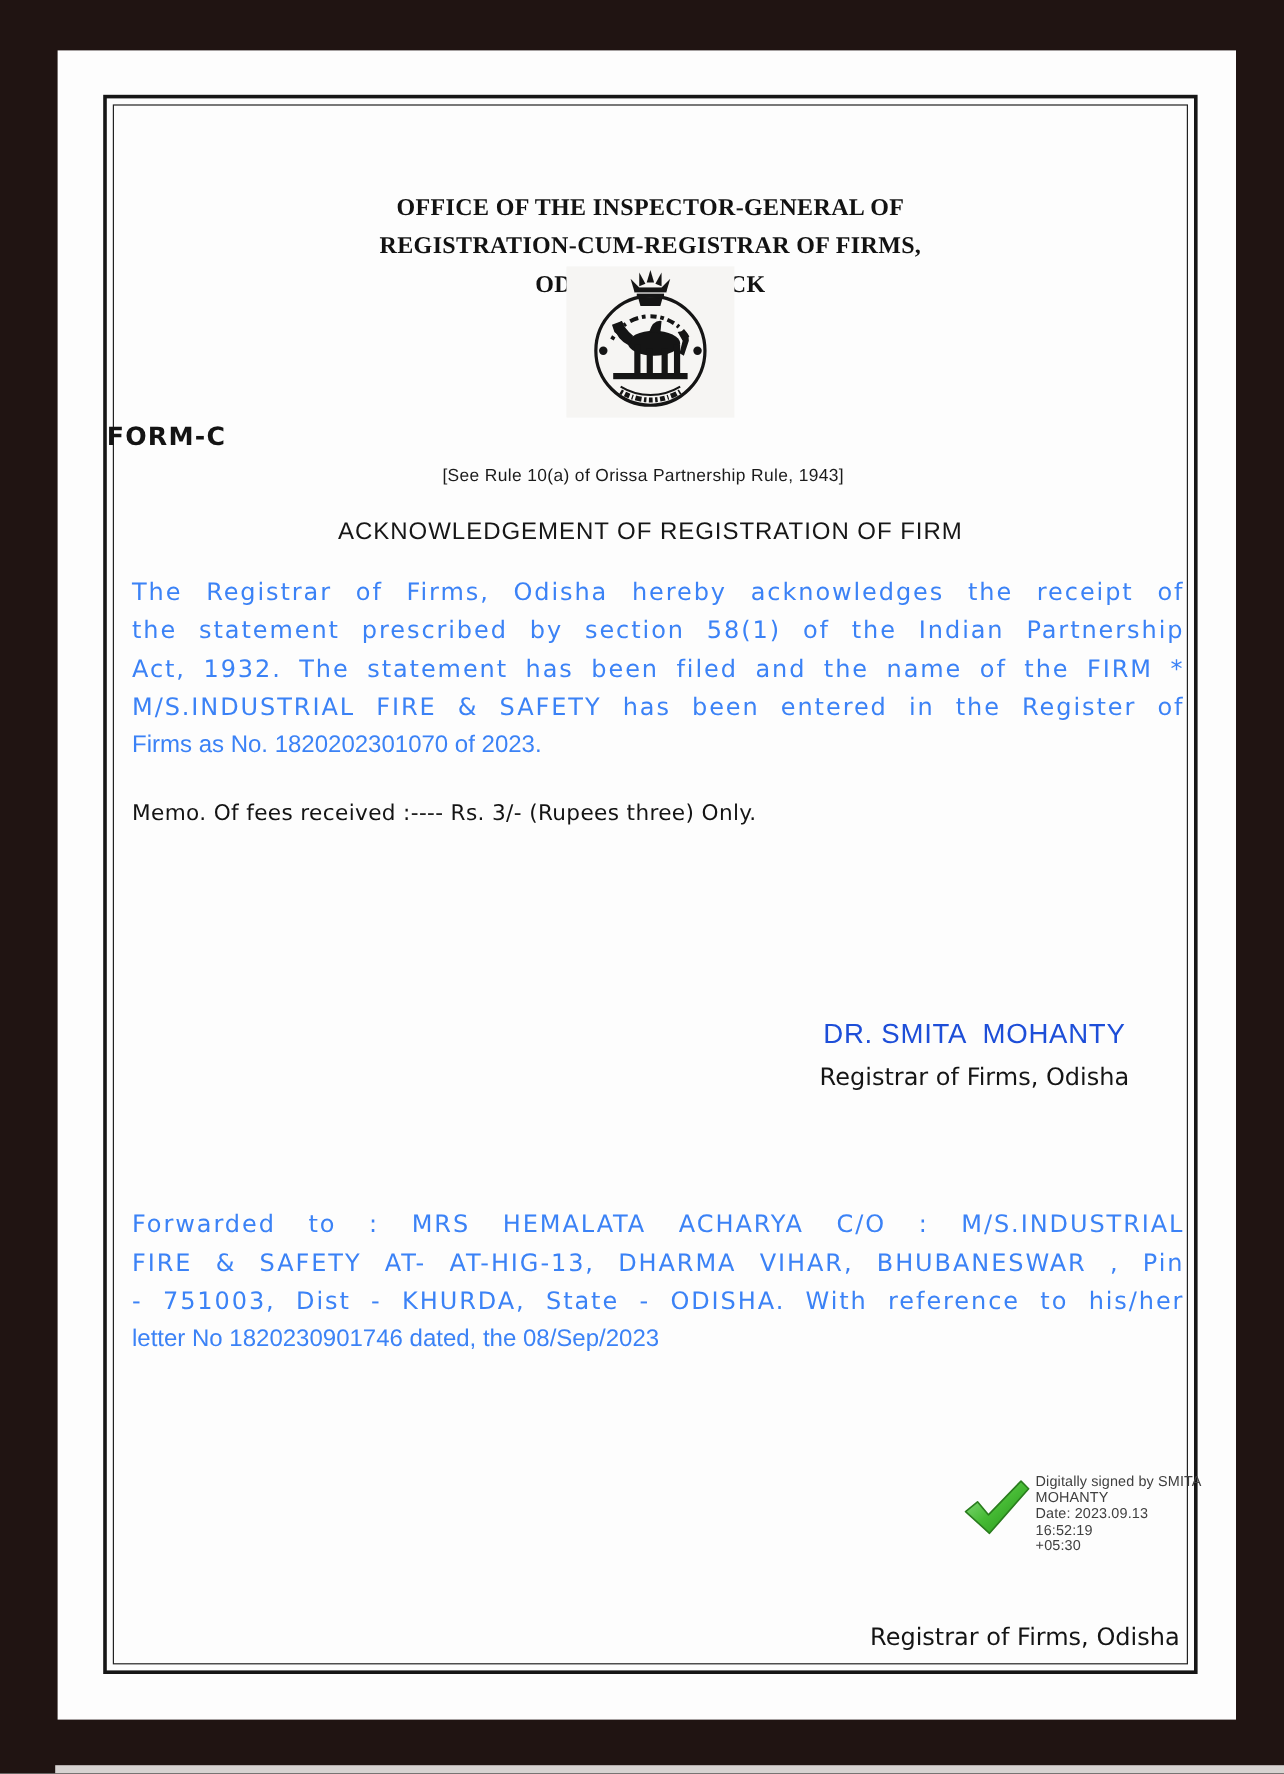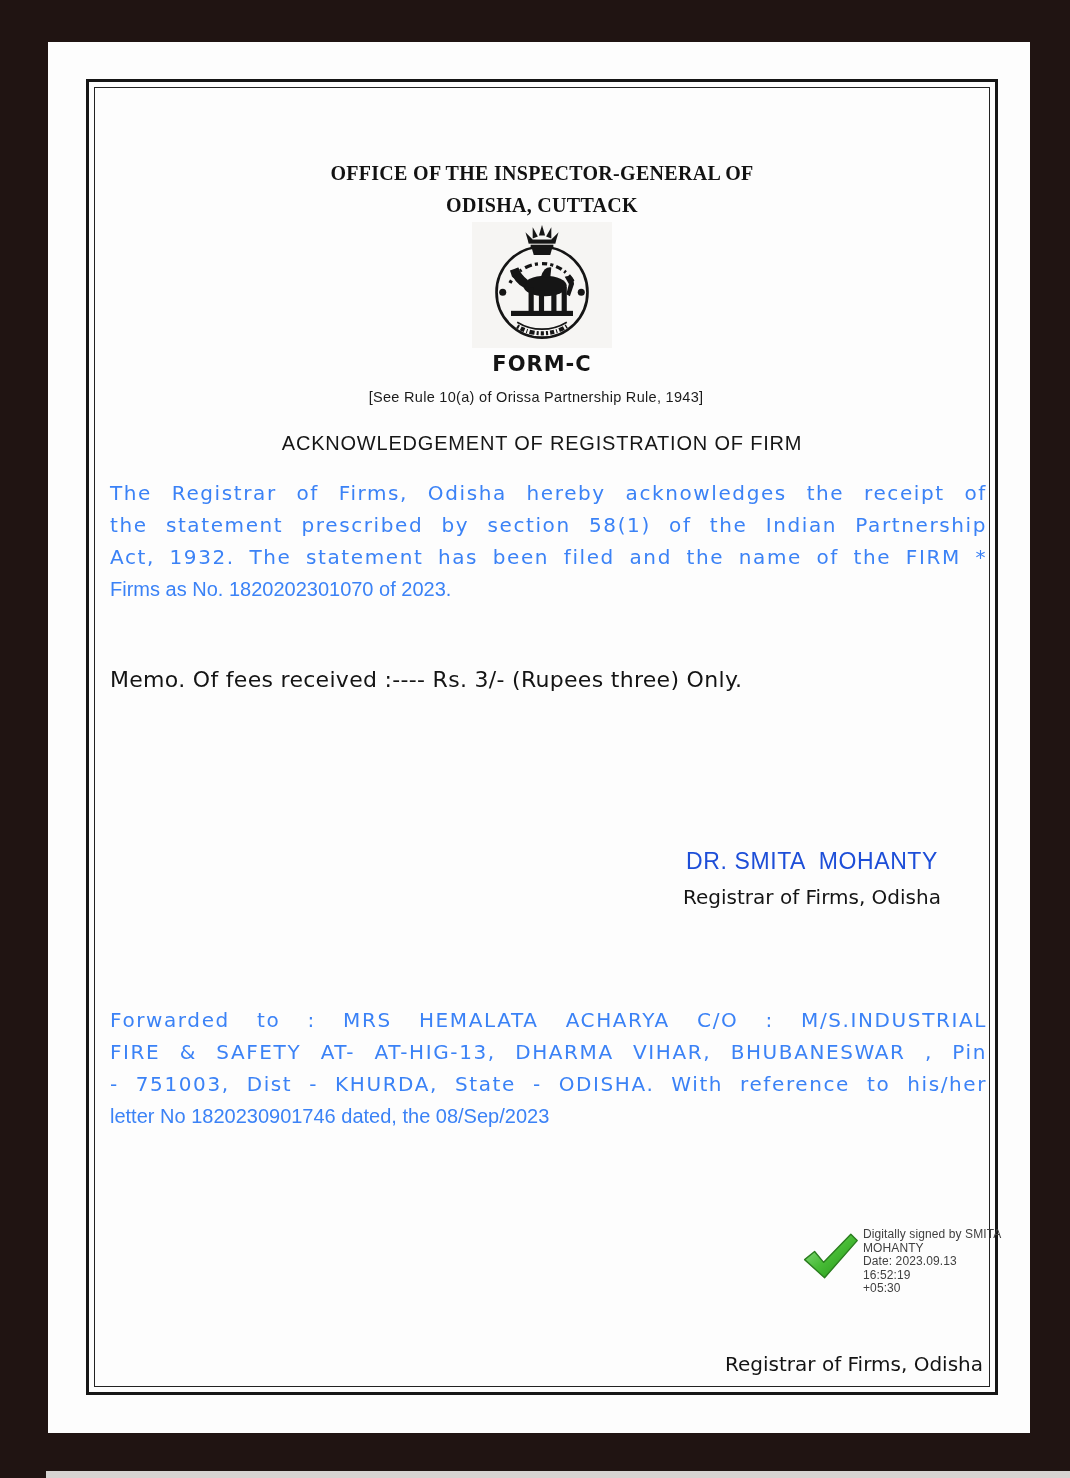--- a/index.html
+++ b/index.html
@@ -43,21 +43,20 @@
 
   .emblem{
     position:absolute; top:140px; left:50%; transform:translateX(-50%);
     width:140px; height:126px;
     background:#f6f5f3;
     display:flex; align-items:center; justify-content:center;
   }
 
   .form-title{
     position:absolute; top:270px; left:0; right:0;
-    text-align:center;
     font-family:"DejaVu Sans","Liberation Sans",sans-serif;
     font-weight:bold; font-size:21px; letter-spacing:1px;
   }
   .form-rule{
     position:absolute; top:307px; left:0; right:12px;
     text-align:center;
     font-size:14.5px; letter-spacing:.3px; color:#1b1b1b;
   }
   .form-subtitle{
     position:absolute; top:350px; left:0; right:0;
@@ -80,21 +79,21 @@
   .para .nline{
     font-family:"Liberation Sans",sans-serif;
     letter-spacing:0; text-align:left;
   }
   .body-para{ top:395px; }
   .forward-para{ top:922px; }
 
   .memo{
     position:absolute; top:585px; left:21px;
     font-family:"DejaVu Sans","Liberation Sans",sans-serif;
-    font-size:22px; letter-spacing:.3px;
+    font-size:18px; letter-spacing:.3px;
   }
 
   .sig-block{
     position:absolute; top:766px; left:573px; width:300px;
     text-align:center;
   }
   .sig-name{
     font-size:23px; letter-spacing:.6px; white-space:pre;
     color:#1d4ed8;
   }
@@ -125,20 +124,21 @@
 <body>
 
 <div class="stage">
   <div class="page">
     <div class="box">
       <div class="box-inner"></div>
       <div class="content">
 
         <div class="header">
           <div>OFFICE OF THE INSPECTOR-GENERAL OF</div>
+          <div>REGISTRATION-CUM-REGISTRAR OF FIRMS,</div>
           <div>ODISHA, CUTTACK</div>
         </div>
 
         <div class="emblem">
           <svg width="126" height="124" viewBox="0 0 120 120" aria-hidden="true">
 
             <g fill="#151515" stroke="none">
               <path d="M60 2 l3 10 -6 0 z"></path>
               <path d="M51 4 l5 9 -5 2 z"></path>
               <path d="M69 4 l-5 9 5 2 z"></path>
@@ -176,20 +176,21 @@
         </div>
 
         <div class="form-title">FORM-C</div>
         <div class="form-rule">[See Rule 10(a) of Orissa Partnership Rule, 1943]</div>
         <div class="form-subtitle">ACKNOWLEDGEMENT OF REGISTRATION OF FIRM</div>
 
         <div class="para body-para">
           <div class="jline">The Registrar of Firms, Odisha hereby acknowledges the receipt of</div>
           <div class="jline">the statement  prescribed by section 58(1) of the Indian Partnership</div>
           <div class="jline">Act, 1932. The statement has  been filed and the name of the FIRM *</div>
+          <div class="jline">M/S.INDUSTRIAL FIRE &amp; SAFETY has been entered in the Register of</div>
           <div class="nline">Firms as No. 1820202301070 of 2023.</div>
         </div>
 
         <div class="memo">Memo. Of fees received :---- Rs. 3/- (Rupees three) Only.</div>
 
         <div class="sig-block">
           <div class="sig-name">DR. SMITA  MOHANTY</div>
           <div class="sig-title">Registrar of Firms, Odisha</div>
         </div>
 

